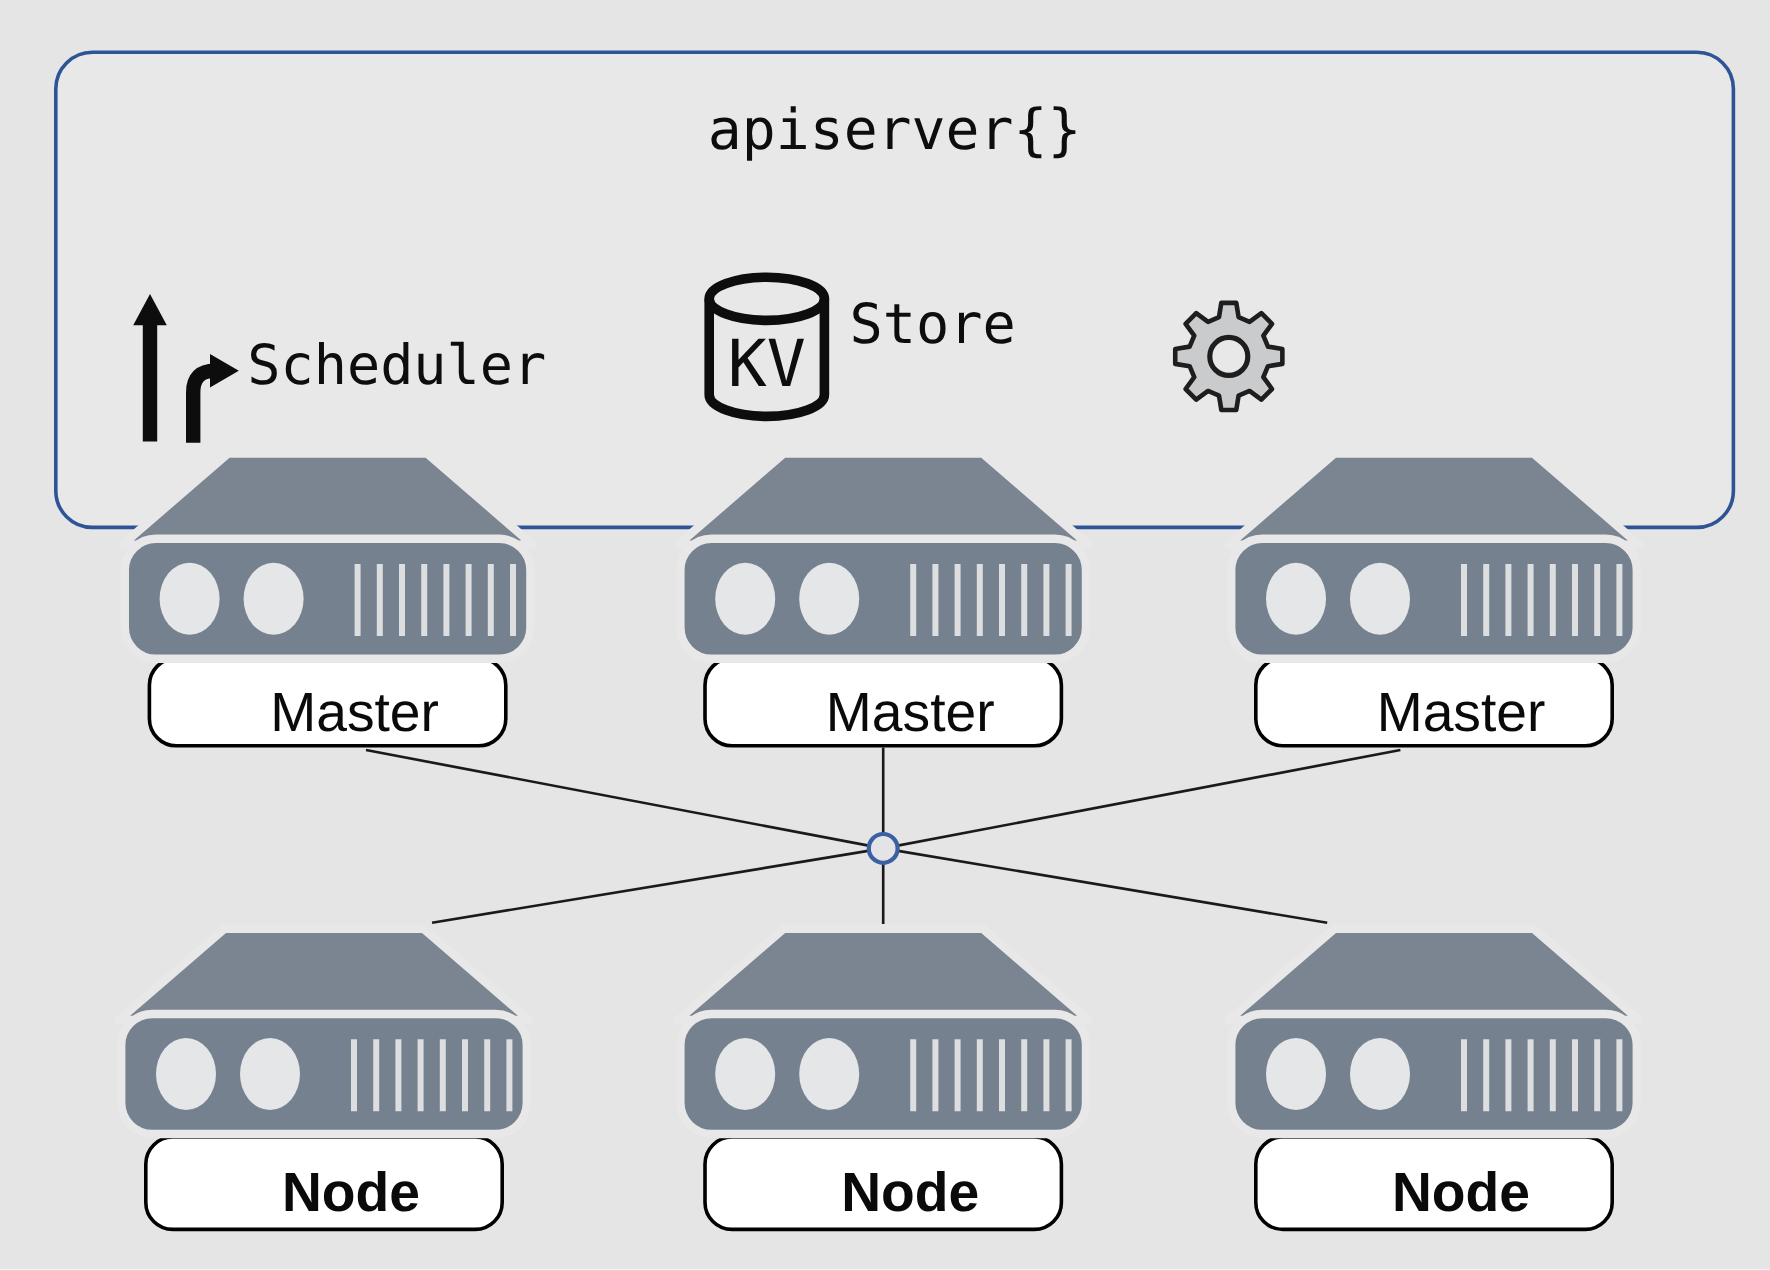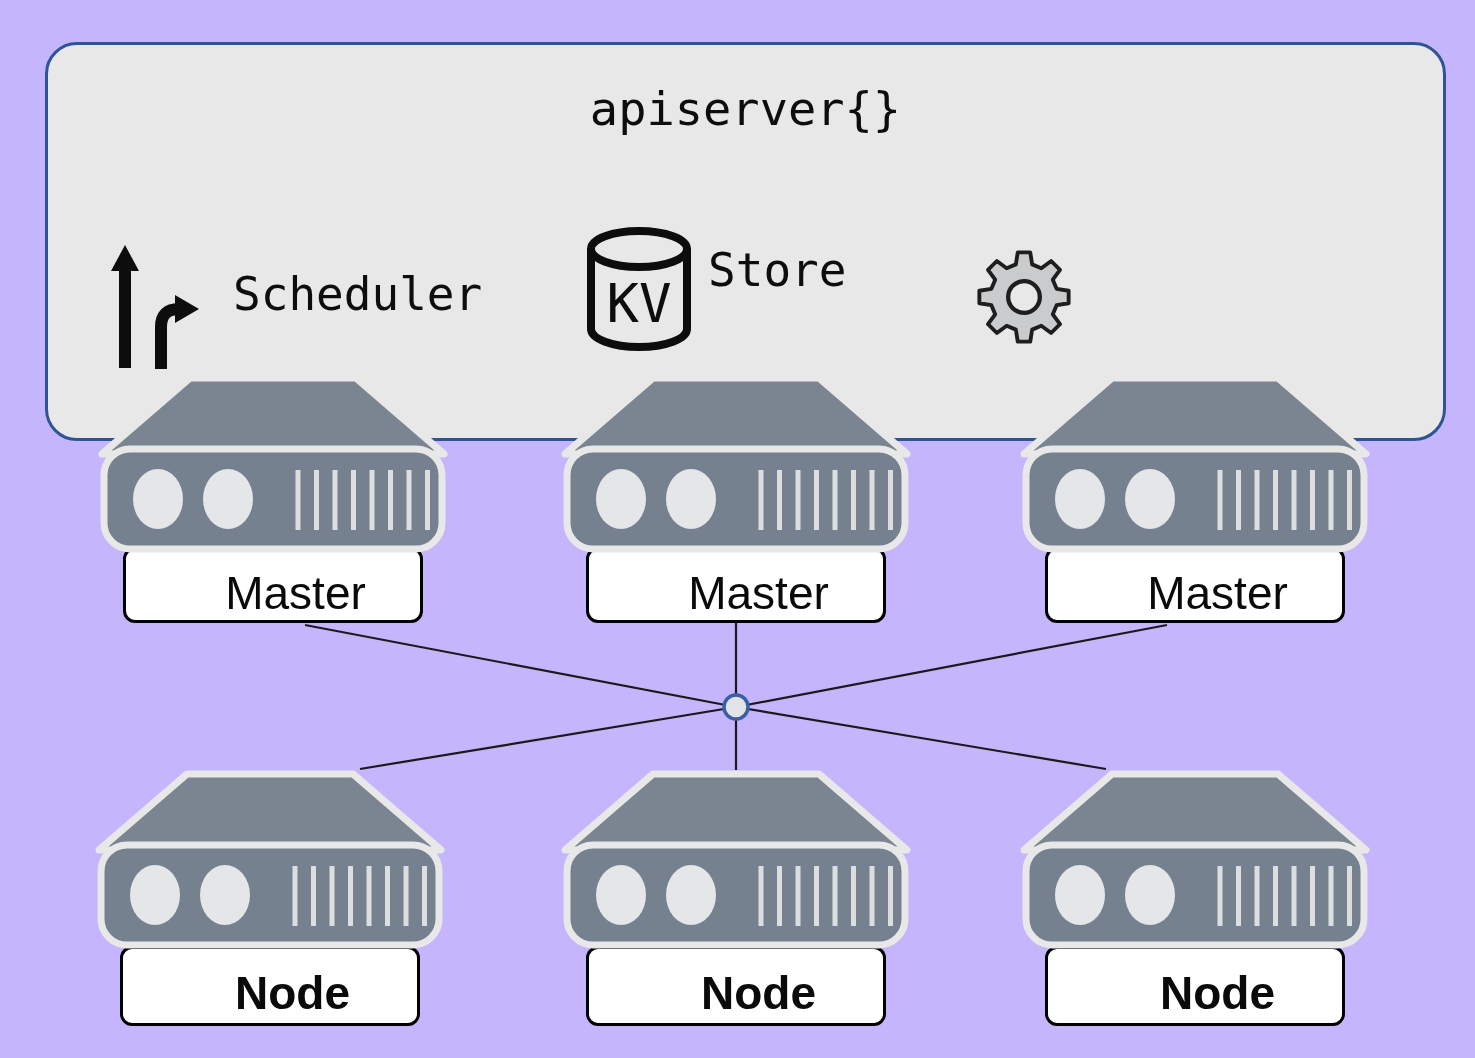--- a/index.html
+++ b/index.html
@@ -1,17 +1,17 @@
 <!DOCTYPE html>
 <html><head>
 <meta charset="utf-8">
 <style>
   html,body{margin:0;padding:0;background:#ffffff;}
   #canvas{
-    position:relative;width:1475px;height:1058px;background:#c4b5fd;overflow:hidden;
+    position:relative;width:1475px;height:1058px;background:#e5e5e5;overflow:hidden;
     font-family:"Liberation Sans", sans-serif;
   }
   
   .api-box{
     position:absolute;left:45px;top:42px;width:1395px;height:393px;
     background:#e8e8e8;border:3px solid #2e5496;border-radius:32px;z-index:1;
   }
   .api-title{
     position:absolute;left:0;top:36px;width:100%;text-align:center;
     font-family:"DejaVu Sans Mono", monospace;font-size:47px;line-height:56px;color:#0d0d0d;
@@ -20,21 +20,21 @@
   .feature-label{
     position:absolute;font-family:"DejaVu Sans Mono", monospace;
     font-size:46px;line-height:58px;color:#0d0d0d;white-space:nowrap;
   }
   
   .lines-layer{position:absolute;left:0;top:0;z-index:3;}
   
   .server-icon{position:absolute;width:350px;height:186px;z-index:5;}
   .server-label{
     position:absolute;width:300px;box-sizing:border-box;z-index:4;
-    border:3.5px solid #000;border-radius:12px;background:#ffffff;
+    border:3.5px solid #000;border-radius:24px;background:#ffffff;
     display:flex;align-items:center;justify-content:center;
     font-size:46px;color:#0a0a0a;padding-left:45px;
   }
   .master-label{height:76px;padding-top:16px;}
   .node-label{height:80px;padding-top:14px;font-weight:bold;}
 </style>
 </head>
 <body>
 
 <div id="canvas">
@@ -73,21 +73,21 @@
 
   <div class="api-box">
     <div class="api-title">apiserver{}</div>
 
     <svg class="feature" style="left:57px;top:200px;" width="95" height="125" viewBox="0 0 95 125">
       <polygon points="20,0 6,26 34,26" fill="#0d0d0d"></polygon>
       <line x1="20" y1="20" x2="20" y2="123" stroke="#0d0d0d" stroke-width="12"></line>
       <path d="M56 124 L56 82 Q56 64 74 64 L75 64" fill="none" stroke="#0d0d0d" stroke-width="12"></path>
       <polygon points="94,64 70,50 70,78" fill="#0d0d0d"></polygon>
     </svg>
-    <div class="feature-label" style="left:158px;top:220px;margin-left:27px;">Scheduler</div>
+    <div class="feature-label" style="left:158px;top:230px;">Scheduler</div>
 
     <svg class="feature" style="left:535px;top:178px;" width="112" height="132" viewBox="0 0 112 132">
       <ellipse cx="56" cy="26" rx="48" ry="18" fill="none" stroke="#0d0d0d" stroke-width="8"></ellipse>
       <path d="M8 26 V106 A48 18 0 0 0 104 106 V26" fill="none" stroke="#0d0d0d" stroke-width="8"></path>
       <text x="56" y="99" text-anchor="middle" font-family="DejaVu Sans Mono, monospace" font-size="54" fill="#0d0d0d">KV</text>
     </svg>
     <div class="feature-label" style="left:660px;top:196px;">
       <div>Store</div>
     </div>
 

